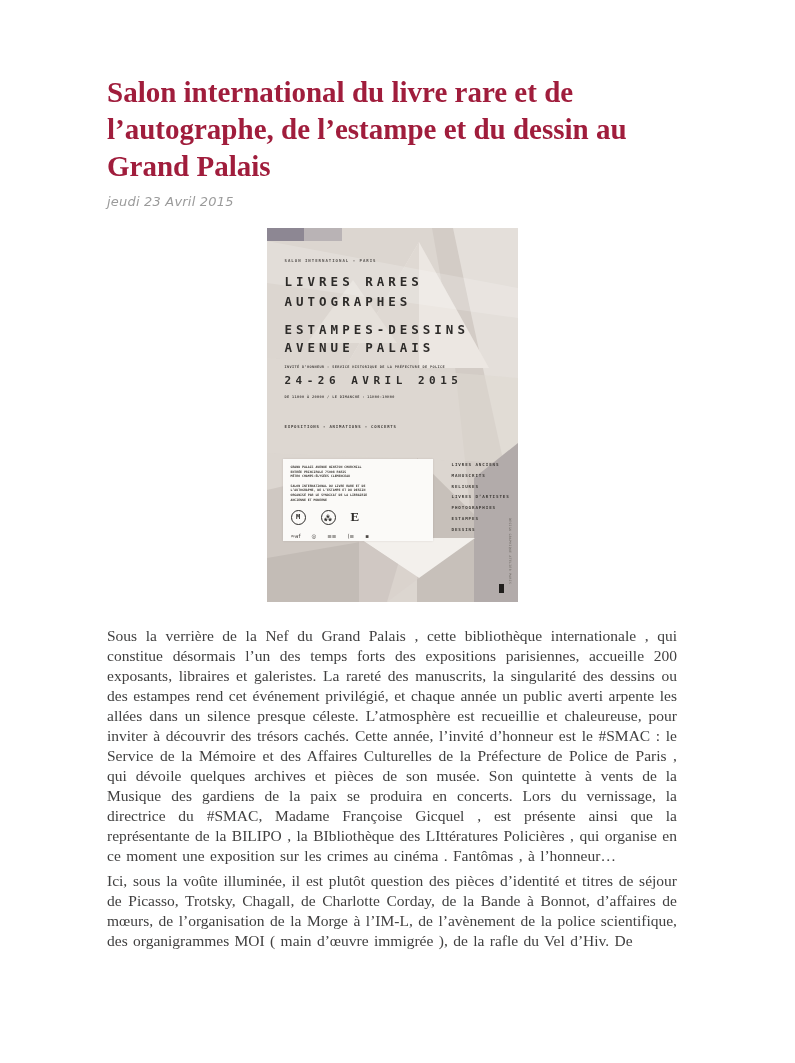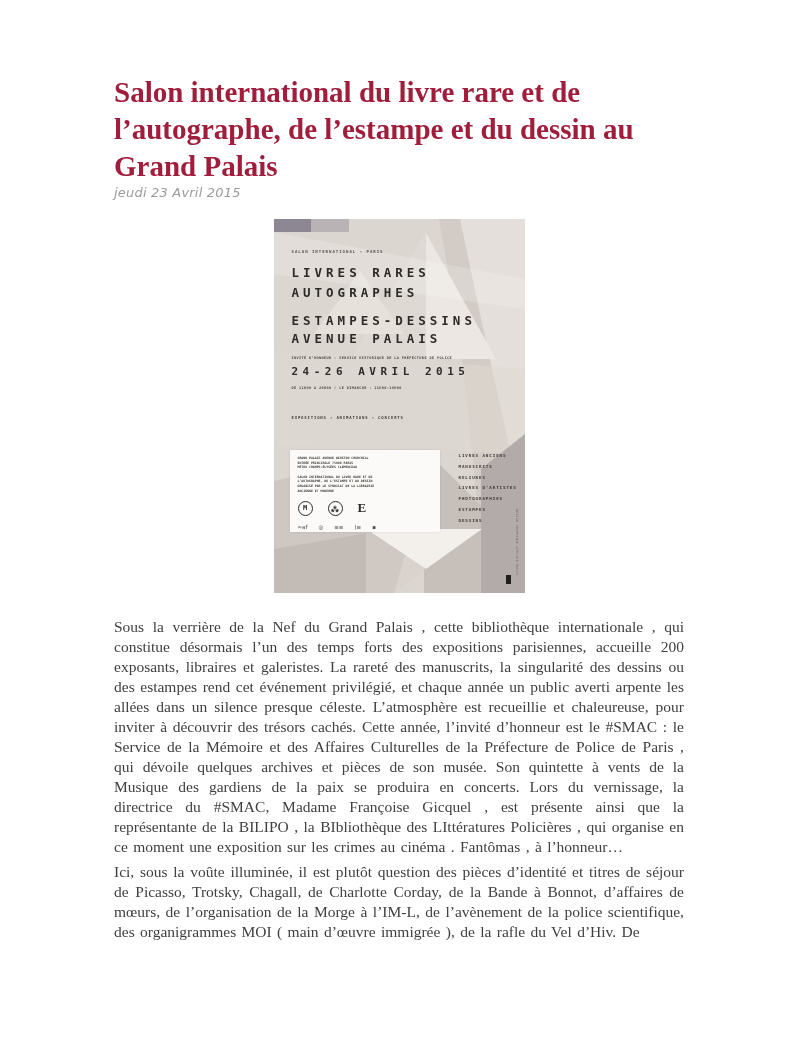--- a/index.html
+++ b/index.html
@@ -1,23 +1,23 @@
 <!DOCTYPE html>
 <html><head>
 <meta charset="utf-8">
 <style>
   html,body{margin:0;padding:0;background:#ffffff;}
   body{width:795px;height:1063px;position:relative;overflow:hidden;
        font-family:"Liberation Serif",serif;}
   .page{position:absolute;inset:0;background:#ffffff;}
-  .content{position:absolute;left:114px;top:0;width:570px;}
+  .content{position:absolute;left:107px;top:0;width:570px;}
 
   h1.title{margin:74px 0 0 0;font-family:"Liberation Serif",serif;
     font-weight:bold;font-size:29px;line-height:37px;color:#a01d3c;}
-  .date{font-family:"DejaVu Sans","Liberation Sans",sans-serif;
+  .date{margin-top:9px;font-family:"DejaVu Sans","Liberation Sans",sans-serif;
     font-style:italic;font-size:13px;color:#9b9b9b;letter-spacing:.2px;}
 
   
   .poster{position:relative;width:251px;height:374px;margin:19px auto 0 auto;
     overflow:hidden;background:#5eead4;}
   .pbg{position:absolute;inset:0;width:100%;height:100%;}
   .pmono{position:absolute;left:18px;font-family:"DejaVu Sans Mono",monospace;
     font-weight:bold;color:#2d2b29;white-space:nowrap;}
   .pk{top:30px;font-size:4px;letter-spacing:1px;color:#55514e;}
   .pl1{top:46px;font-size:12.5px;letter-spacing:4px;}

